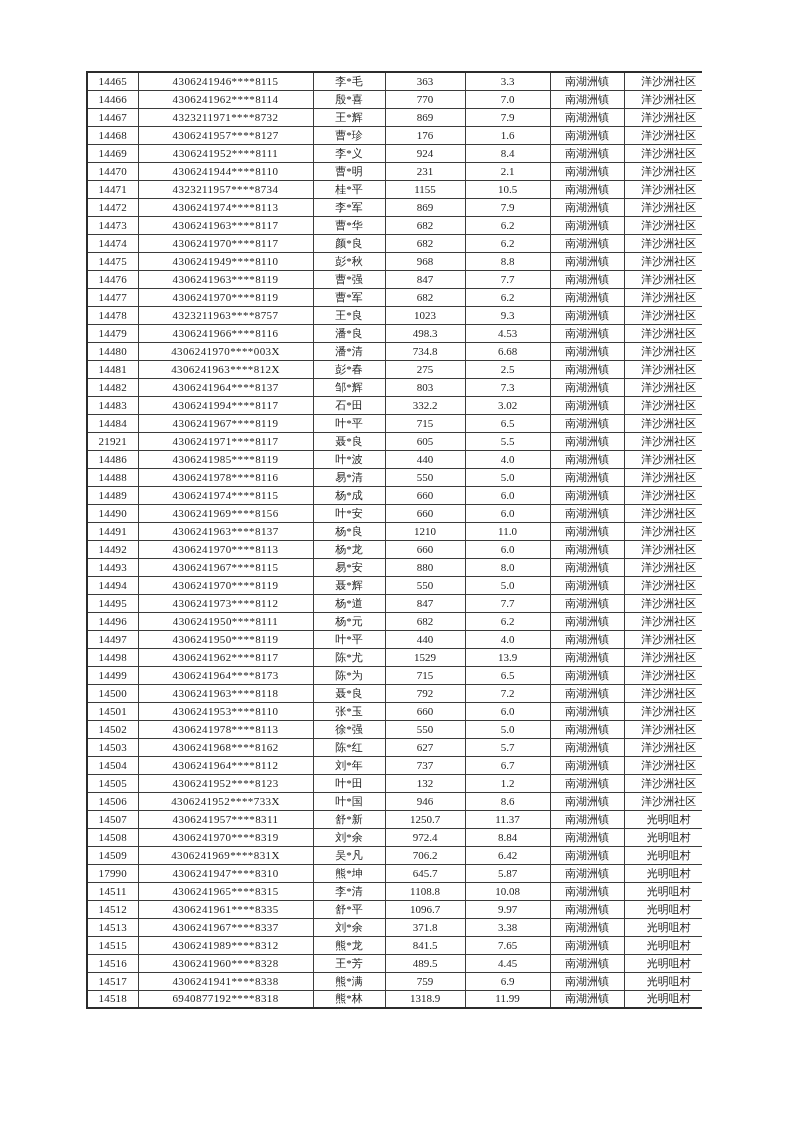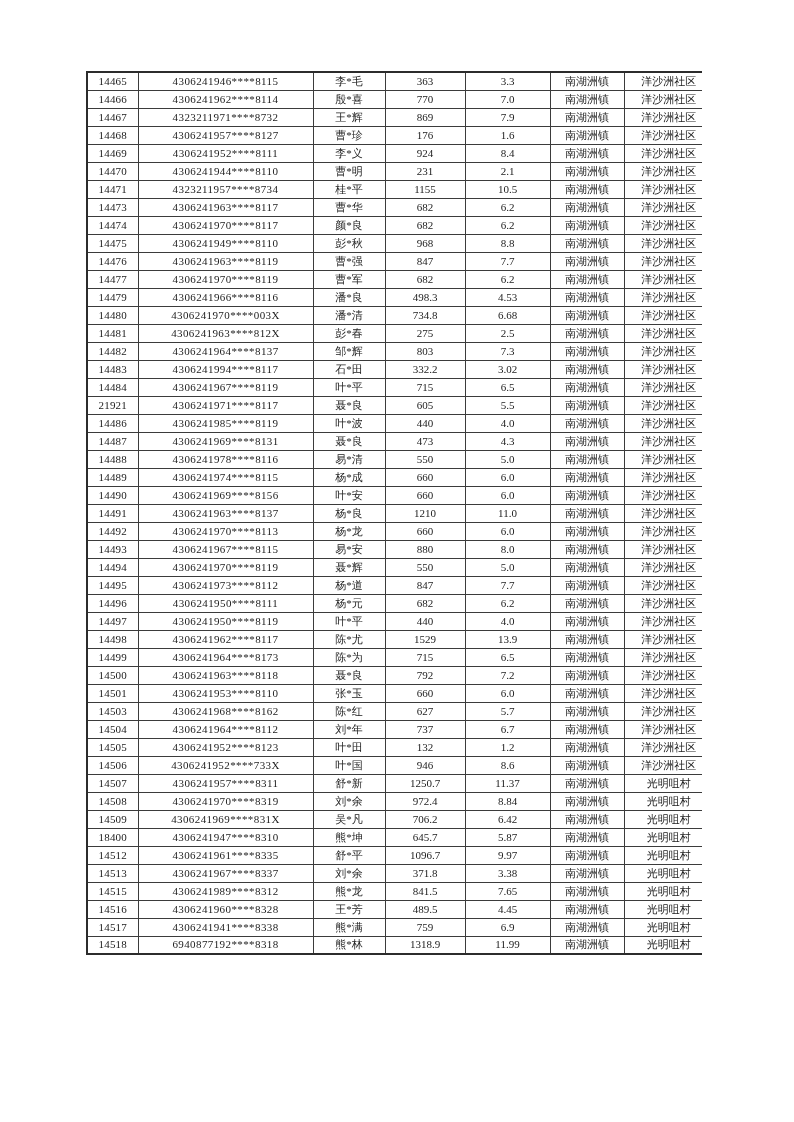--- a/index.html
+++ b/index.html
@@ -118,20 +118,29 @@
         <tr>
           <td class="cell-serial">14471</td>
           <td class="cell-id-number">4323211957****8734</td>
           <td class="cell-name">桂*平</td>
           <td class="cell-amount">1155</td>
           <td class="cell-area">10.5</td>
           <td class="cell-town">南湖洲镇</td>
           <td class="cell-village">洋沙洲社区</td>
         </tr>
         <tr>
+          <td class="cell-serial">14472</td>
+          <td class="cell-id-number">4306241974****8113</td>
+          <td class="cell-name">李*军</td>
+          <td class="cell-amount">869</td>
+          <td class="cell-area">7.9</td>
+          <td class="cell-town">南湖洲镇</td>
+          <td class="cell-village">洋沙洲社区</td>
+        </tr>
+        <tr>
           <td class="cell-serial">14473</td>
           <td class="cell-id-number">4306241963****8117</td>
           <td class="cell-name">曹*华</td>
           <td class="cell-amount">682</td>
           <td class="cell-area">6.2</td>
           <td class="cell-town">南湖洲镇</td>
           <td class="cell-village">洋沙洲社区</td>
         </tr>
         <tr>
           <td class="cell-serial">14474</td>
@@ -163,20 +172,29 @@
         <tr>
           <td class="cell-serial">14477</td>
           <td class="cell-id-number">4306241970****8119</td>
           <td class="cell-name">曹*军</td>
           <td class="cell-amount">682</td>
           <td class="cell-area">6.2</td>
           <td class="cell-town">南湖洲镇</td>
           <td class="cell-village">洋沙洲社区</td>
         </tr>
         <tr>
+          <td class="cell-serial">14478</td>
+          <td class="cell-id-number">4323211963****8757</td>
+          <td class="cell-name">王*良</td>
+          <td class="cell-amount">1023</td>
+          <td class="cell-area">9.3</td>
+          <td class="cell-town">南湖洲镇</td>
+          <td class="cell-village">洋沙洲社区</td>
+        </tr>
+        <tr>
           <td class="cell-serial">14479</td>
           <td class="cell-id-number">4306241966****8116</td>
           <td class="cell-name">潘*良</td>
           <td class="cell-amount">498.3</td>
           <td class="cell-area">4.53</td>
           <td class="cell-town">南湖洲镇</td>
           <td class="cell-village">洋沙洲社区</td>
         </tr>
         <tr>
           <td class="cell-serial">14480</td>
@@ -235,29 +253,20 @@
         <tr>
           <td class="cell-serial">14486</td>
           <td class="cell-id-number">4306241985****8119</td>
           <td class="cell-name">叶*波</td>
           <td class="cell-amount">440</td>
           <td class="cell-area">4.0</td>
           <td class="cell-town">南湖洲镇</td>
           <td class="cell-village">洋沙洲社区</td>
         </tr>
         <tr>
-          <td class="cell-serial">14487</td>
-          <td class="cell-id-number">4306241969****8131</td>
-          <td class="cell-name">聂*良</td>
-          <td class="cell-amount">473</td>
-          <td class="cell-area">4.3</td>
-          <td class="cell-town">南湖洲镇</td>
-          <td class="cell-village">洋沙洲社区</td>
-        </tr>
-        <tr>
           <td class="cell-serial">14488</td>
           <td class="cell-id-number">4306241978****8116</td>
           <td class="cell-name">易*清</td>
           <td class="cell-amount">550</td>
           <td class="cell-area">5.0</td>
           <td class="cell-town">南湖洲镇</td>
           <td class="cell-village">洋沙洲社区</td>
         </tr>
         <tr>
           <td class="cell-serial">14489</td>
@@ -370,20 +379,29 @@
         <tr>
           <td class="cell-serial">14501</td>
           <td class="cell-id-number">4306241953****8110</td>
           <td class="cell-name">张*玉</td>
           <td class="cell-amount">660</td>
           <td class="cell-area">6.0</td>
           <td class="cell-town">南湖洲镇</td>
           <td class="cell-village">洋沙洲社区</td>
         </tr>
         <tr>
+          <td class="cell-serial">14502</td>
+          <td class="cell-id-number">4306241978****8113</td>
+          <td class="cell-name">徐*强</td>
+          <td class="cell-amount">550</td>
+          <td class="cell-area">5.0</td>
+          <td class="cell-town">南湖洲镇</td>
+          <td class="cell-village">洋沙洲社区</td>
+        </tr>
+        <tr>
           <td class="cell-serial">14503</td>
           <td class="cell-id-number">4306241968****8162</td>
           <td class="cell-name">陈*红</td>
           <td class="cell-amount">627</td>
           <td class="cell-area">5.7</td>
           <td class="cell-town">南湖洲镇</td>
           <td class="cell-village">洋沙洲社区</td>
         </tr>
         <tr>
           <td class="cell-serial">14504</td>
@@ -433,25 +451,34 @@
         <tr>
           <td class="cell-serial">14509</td>
           <td class="cell-id-number">4306241969****831X</td>
           <td class="cell-name">吴*凡</td>
           <td class="cell-amount">706.2</td>
           <td class="cell-area">6.42</td>
           <td class="cell-town">南湖洲镇</td>
           <td class="cell-village">光明咀村</td>
         </tr>
         <tr>
-          <td class="cell-serial">18400</td>
+          <td class="cell-serial">17990</td>
           <td class="cell-id-number">4306241947****8310</td>
           <td class="cell-name">熊*坤</td>
           <td class="cell-amount">645.7</td>
           <td class="cell-area">5.87</td>
+          <td class="cell-town">南湖洲镇</td>
+          <td class="cell-village">光明咀村</td>
+        </tr>
+        <tr>
+          <td class="cell-serial">14511</td>
+          <td class="cell-id-number">4306241965****8315</td>
+          <td class="cell-name">李*清</td>
+          <td class="cell-amount">1108.8</td>
+          <td class="cell-area">10.08</td>
           <td class="cell-town">南湖洲镇</td>
           <td class="cell-village">光明咀村</td>
         </tr>
         <tr>
           <td class="cell-serial">14512</td>
           <td class="cell-id-number">4306241961****8335</td>
           <td class="cell-name">舒*平</td>
           <td class="cell-amount">1096.7</td>
           <td class="cell-area">9.97</td>
           <td class="cell-town">南湖洲镇</td>

